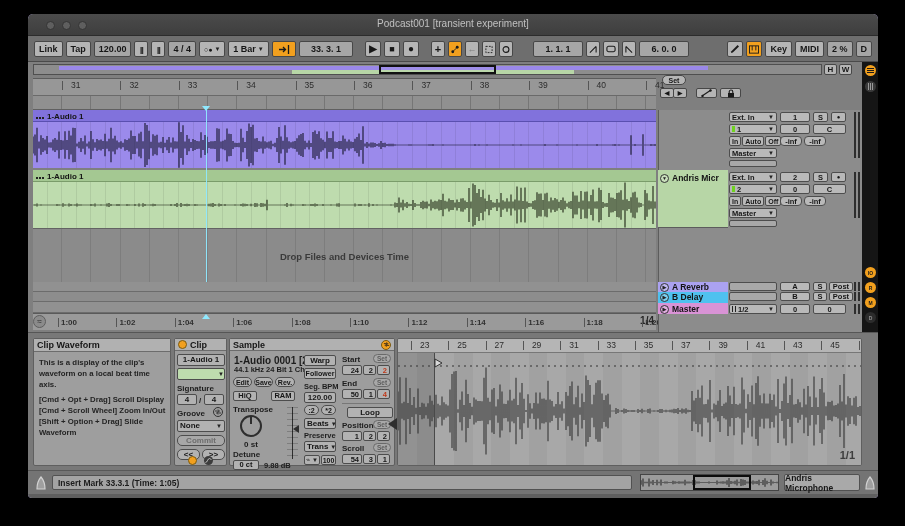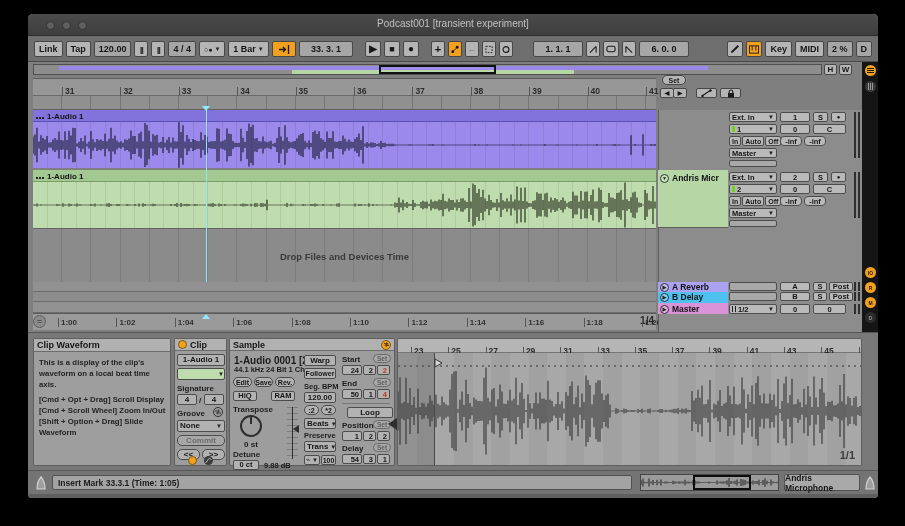--- a/index.html
+++ b/index.html
@@ -19,21 +19,21 @@
   .on{background:#f2a01e}
   .fld{background:#a6a6a6;border:1px solid #474747;border-radius:2px;color:#161616;font-size:9px;font-weight:700;display:flex;align-items:center;justify-content:center;height:16px;line-height:1;padding:0 4px}
   .blue{background:#7cc5ea}
   .dd{font-size:6px;margin-left:2px;color:#222}
   .ico{display:block}
   
   .arr{position:absolute;left:0;top:48px;width:100%;height:270px;background:#7f7f7f}
   .ovstrip{position:absolute;left:5px;top:2px;width:789px;height:11px;background:#8d8d8d;border:1px solid #4f4f4f}
   .minibtn{position:absolute;top:2px;width:13px;height:11px;font-size:8px}
   .rulerrow{position:absolute;left:5px;top:16px;width:623px;height:18px;background:#979797;border-top:1px solid #5c5c5c;border-bottom:1px solid #6a6a6a}
-  .rnum{position:absolute;top:8px;font-size:8.5px;font-weight:700;color:#2c2c2c;border-left:1px solid #555;padding-left:2px;line-height:9px;white-space:nowrap}
+  .rnum{position:absolute;top:2px;font-size:8.5px;font-weight:400;color:#2c2c2c;border-left:1px solid #555;padding-left:8px;line-height:9px;white-space:nowrap}
   .scrub{position:absolute;left:5px;top:34px;width:623px;height:14px;background:#909090;border-bottom:1px solid #606060;
          background-image:repeating-linear-gradient(90deg,transparent 0 28.2px,rgba(0,0,0,.18) 28.2px 29.2px)}
   .ctitle{position:absolute;left:5px;width:623px;height:12px}
   .cbody{position:absolute;left:5px;width:623px;height:46px;background-image:repeating-linear-gradient(90deg,transparent 0 13.6px,rgba(0,0,0,.08) 13.6px 14.6px)}
   .cname{position:absolute;left:14px;top:2px;font-size:8px;font-weight:700;color:#141414}
   .dots3{position:absolute;left:3px;top:7px;width:2px;height:2px;background:#222;box-shadow:3px 0 #222,6px 0 #222}
   .empty{position:absolute;left:5px;top:166px;width:623px;height:54px;background:#8b8b8b;
          background-image:repeating-linear-gradient(90deg,transparent 0 28.2px,rgba(0,0,0,.10) 28.2px 29.2px);border-top:1px solid #636363}
   .drophint{position:absolute;left:0;top:22px;width:100%;text-align:center;font-size:9.5px;font-weight:700;color:#3a3a3a}
   .lane{position:absolute;left:5px;width:623px;border-bottom:1px solid #6c6c6c}
@@ -536,21 +536,21 @@
       </div>
       <div class="abs" style="left:112px;top:64px;width:48px;height:1px;background:#777"></div>
       <div class="sfld" style="left:117px;top:68px;width:46px;height:11px">Loop</div>
       <div class="lbl" style="left:112px;top:83px">Position</div>
       <div class="setpill" style="left:143px;top:81px">Set</div>
       <div class="tri3" style="left:112px;top:92px">
         <span style="width:20px">1</span>
             <span style="width:13px">2</span>
             <span style="width:13px">2</span>
       </div>
-      <div class="lbl" style="left:112px;top:106px">Delay</div>
+      <div class="lbl" style="left:112px;top:106px">Scroll</div>
       <div class="setpill" style="left:143px;top:104px">Set</div>
       <div class="tri3" style="left:112px;top:115px">
         <span style="width:20px">54</span>
             <span style="width:13px">3</span>
             <span style="width:13px">1</span>
       </div>
     </div>
 
     <div class="abs" style="left:360px;top:85px;width:0;height:0;border-top:6px solid transparent;border-bottom:6px solid transparent;border-right:9px solid #2e2e2e"></div>
 

